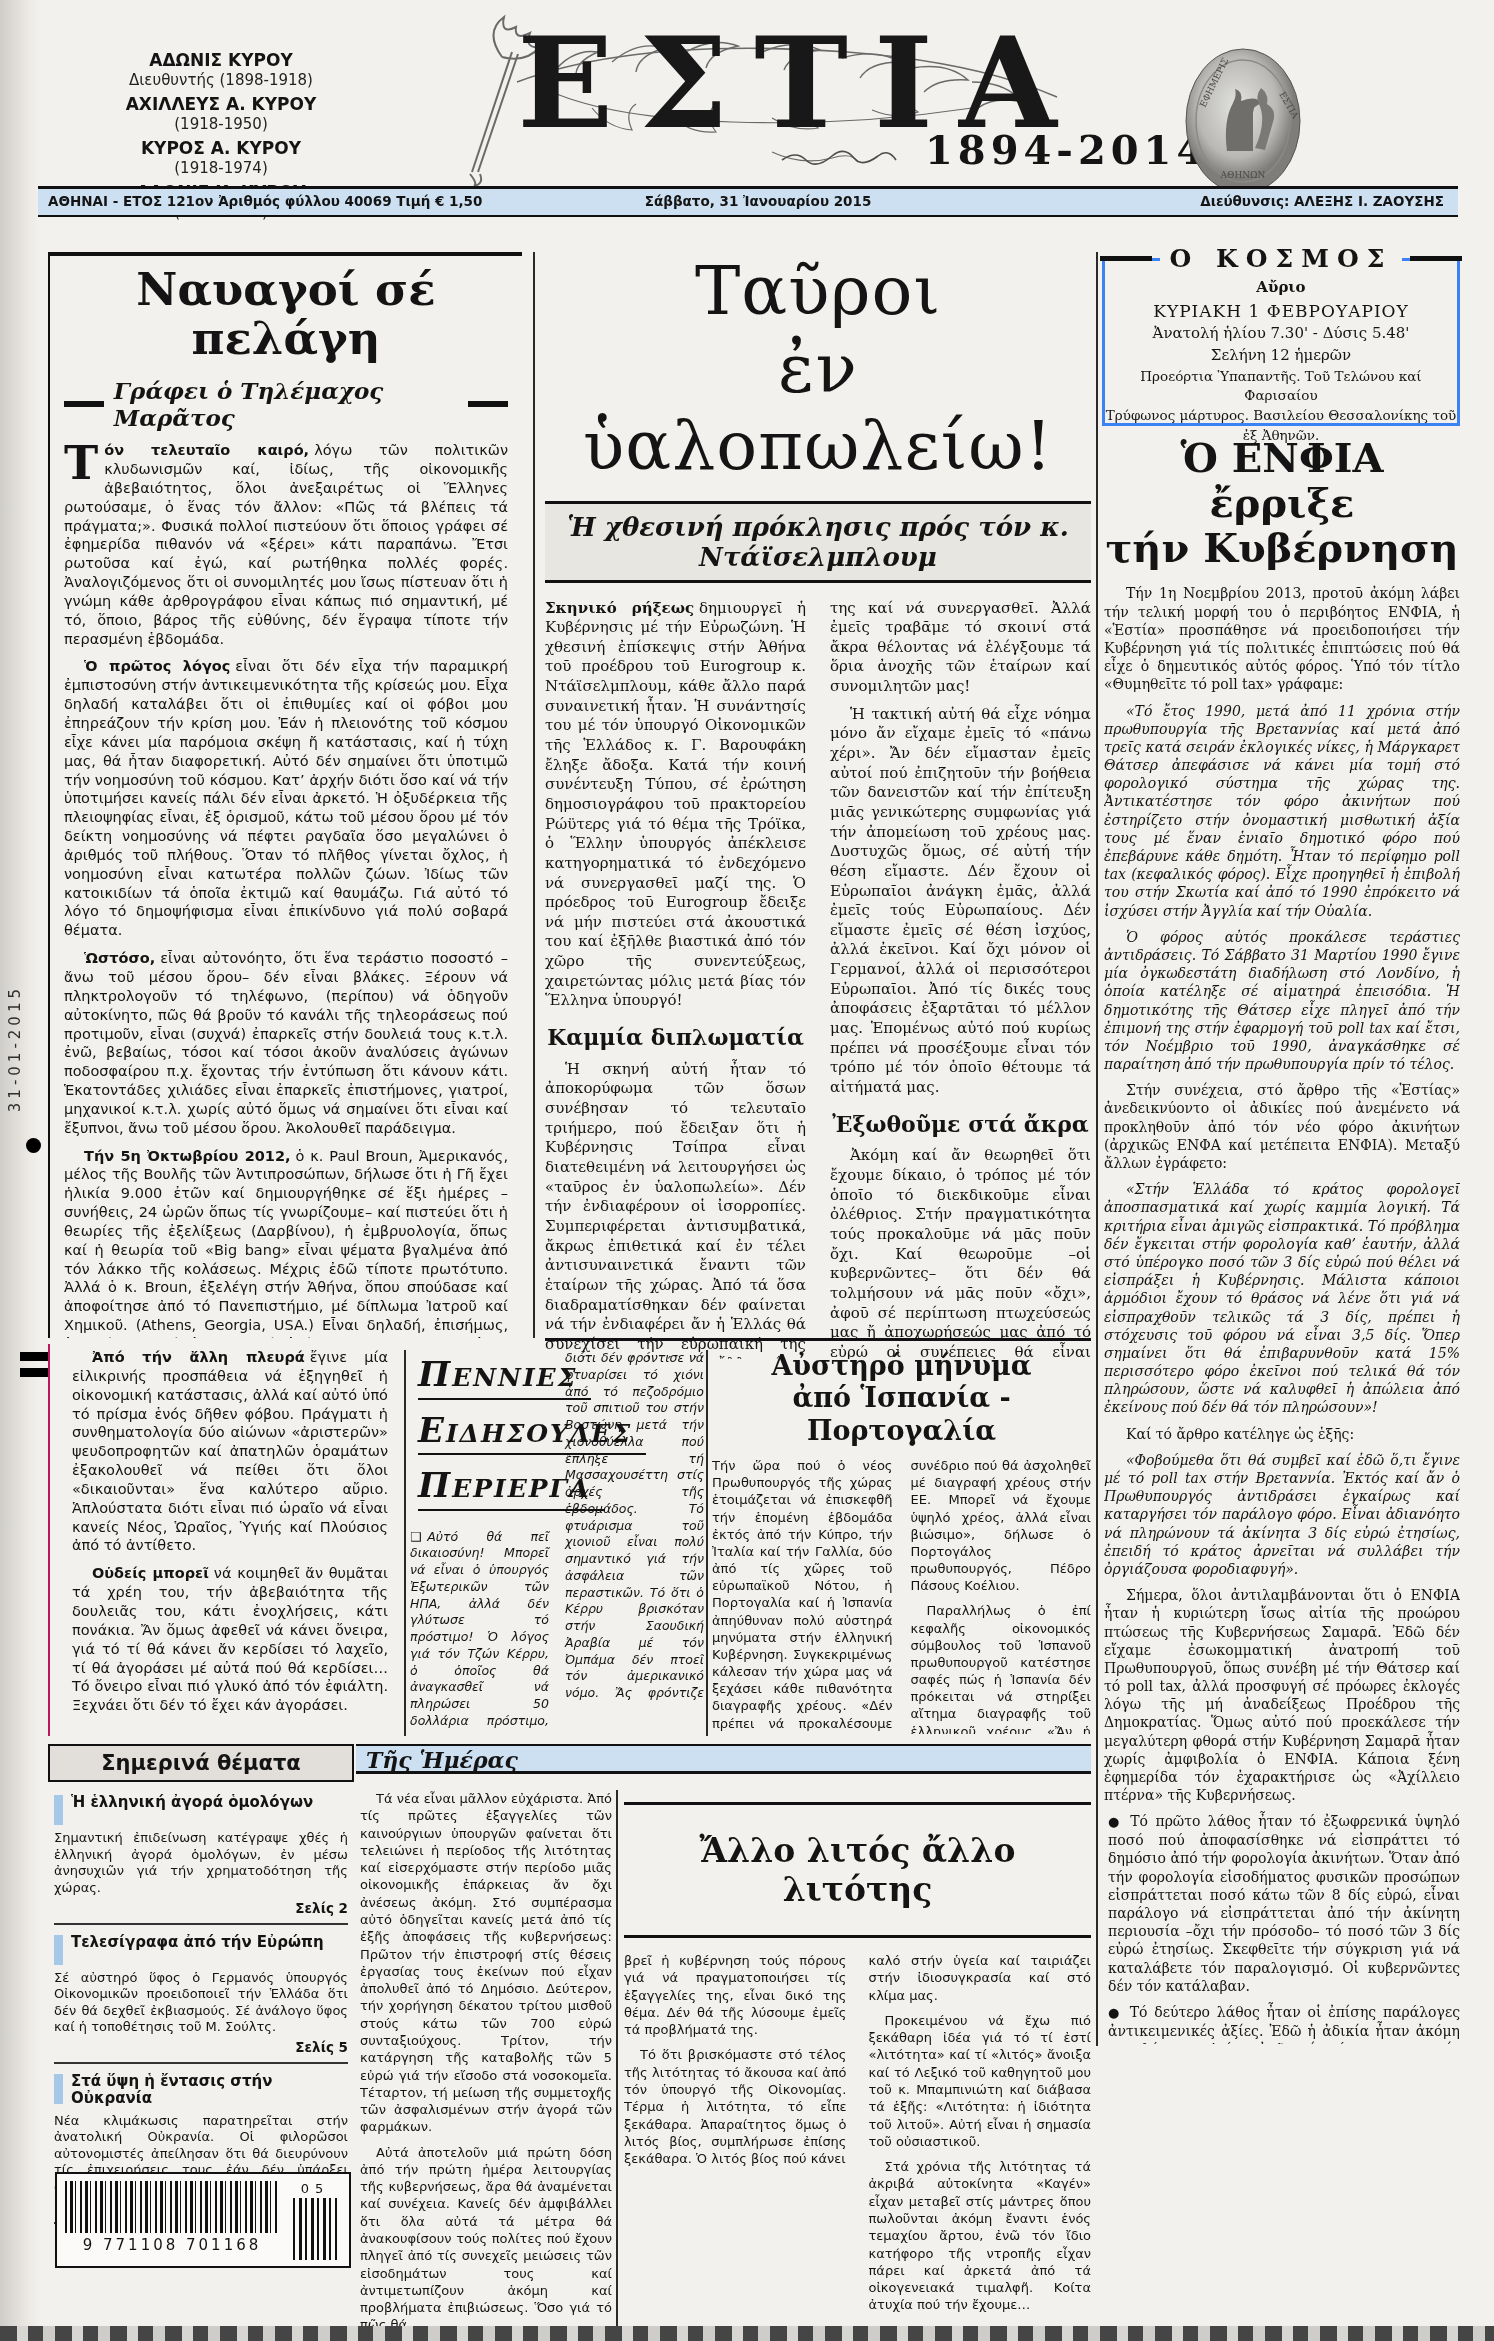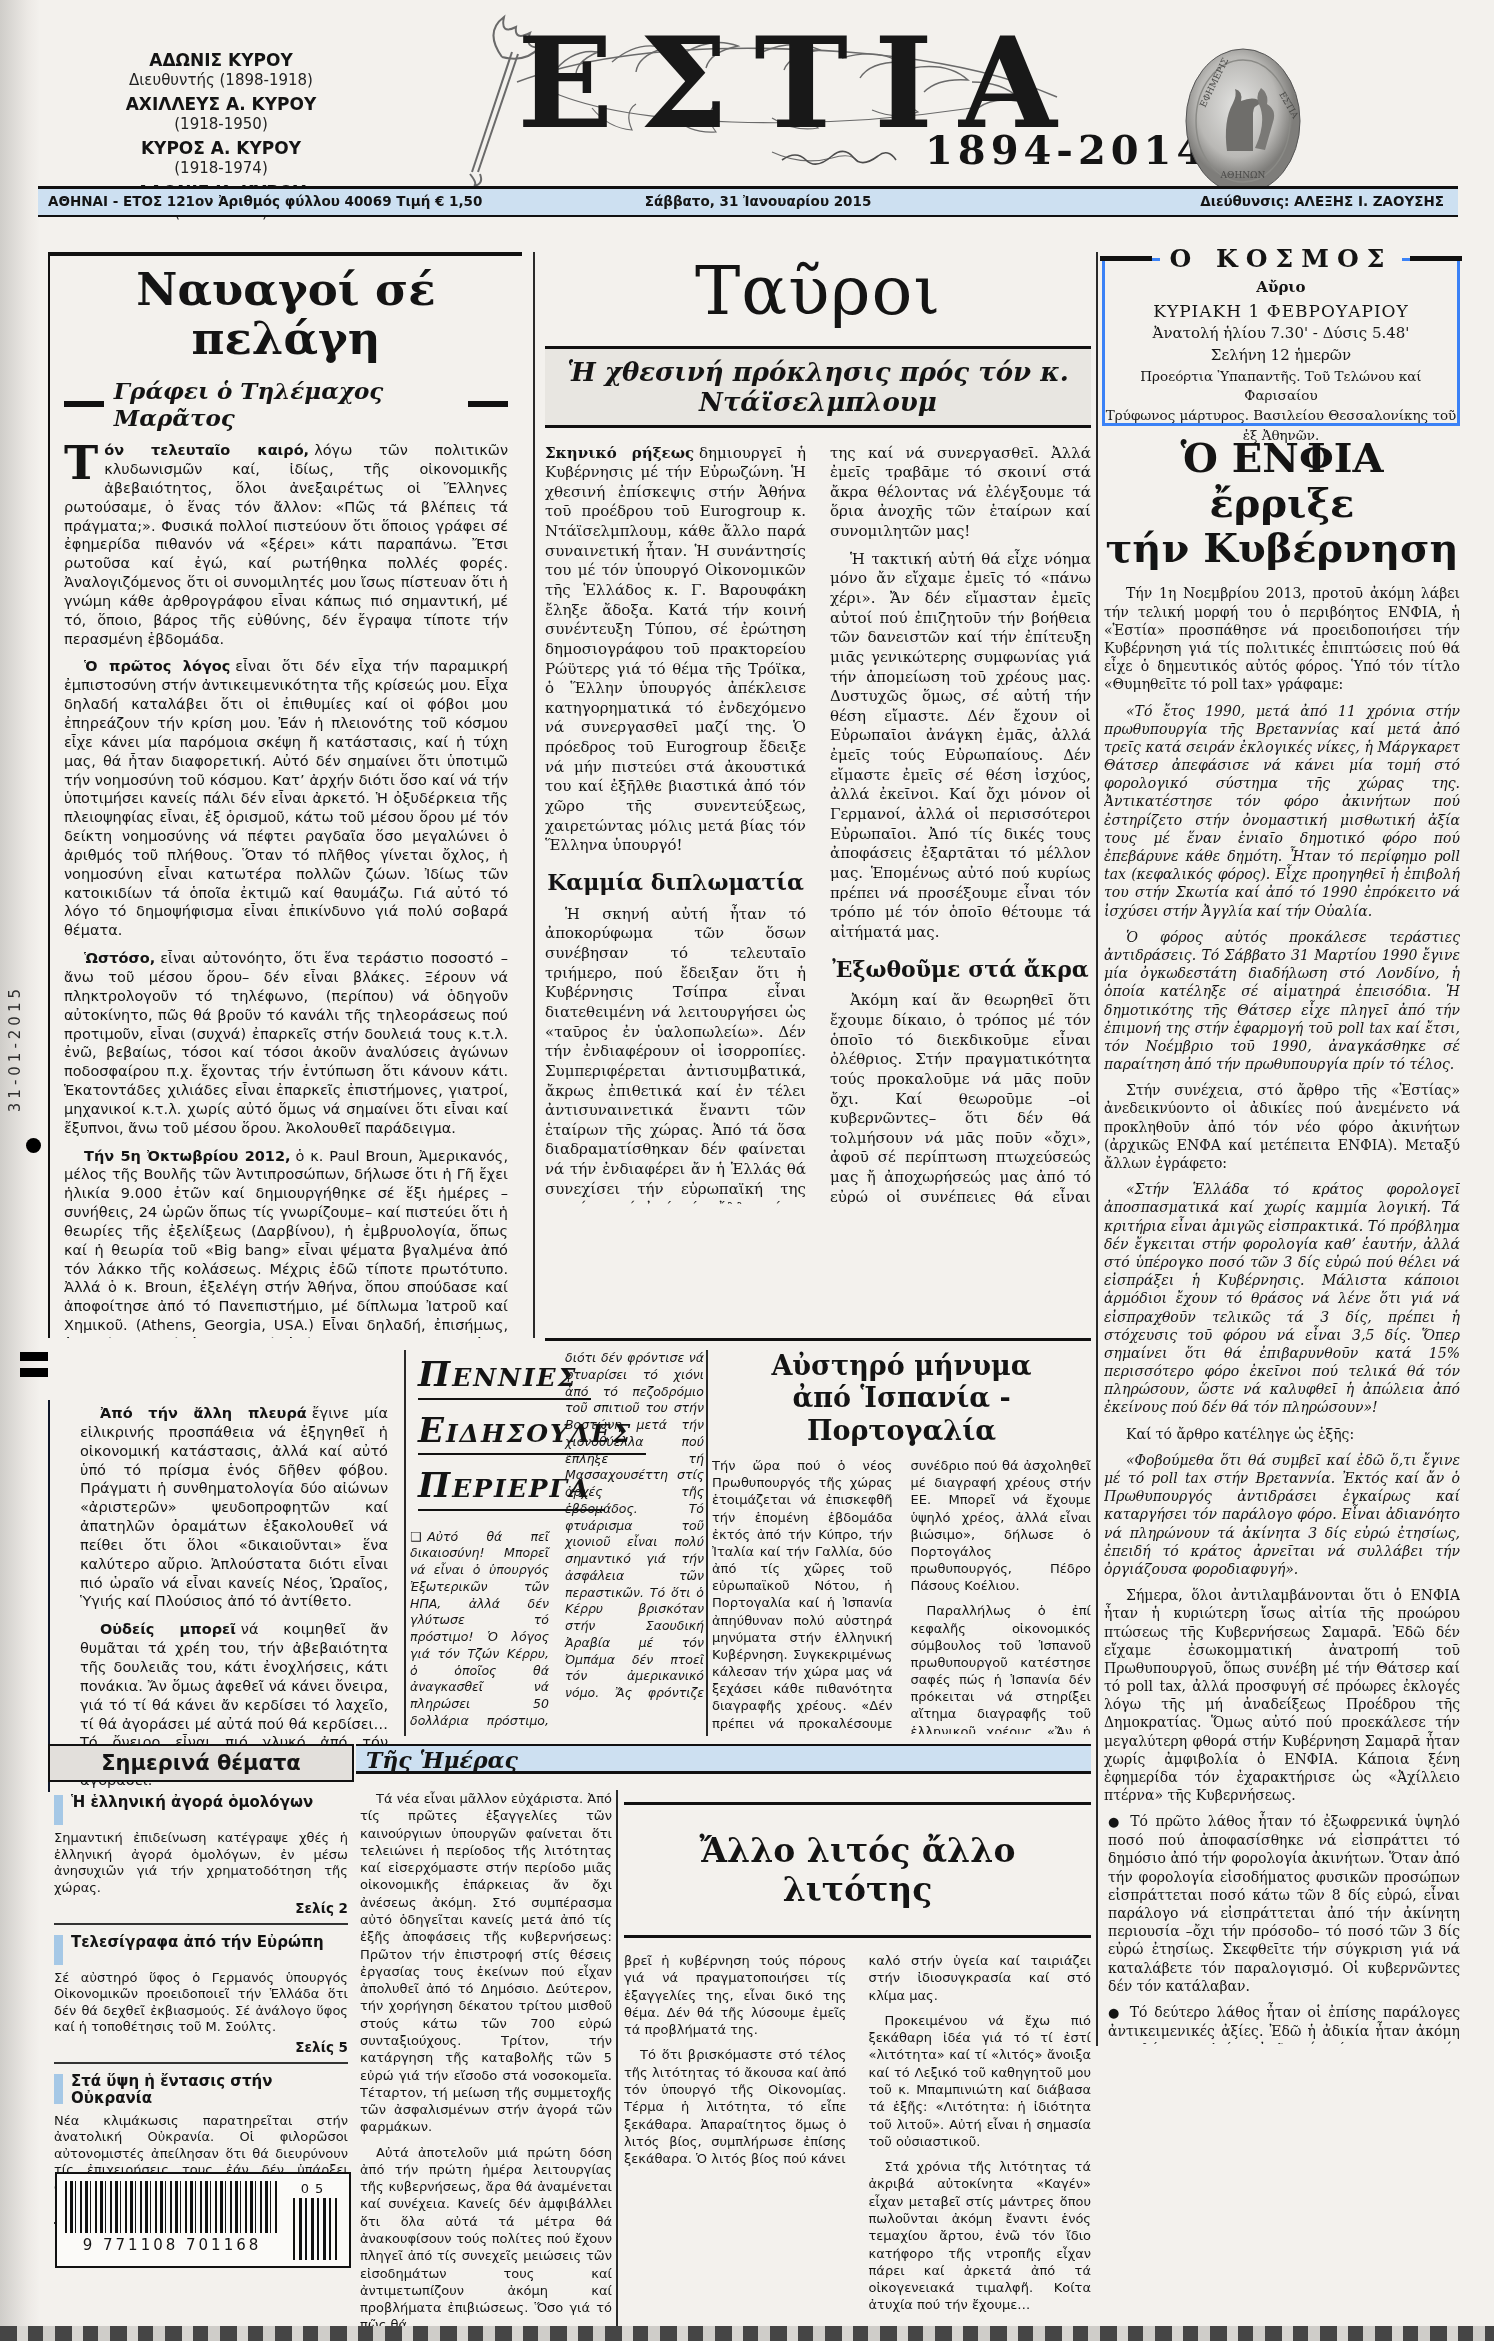--- a/index.html
+++ b/index.html
@@ -30,22 +30,22 @@
     border-left:2px solid #111;overflow:hidden;box-sizing:border-box;padding:10px 14px 0 14px;}
   .ed-headline{text-align:center;font-weight:bold;font-size:45px;line-height:1.08;}
   .ed-byline{display:flex;align-items:center;justify-content:center;gap:10px;margin:14px 0 10px 0;}
   .ed-byline .bar{width:46px;height:6px;background:#111;}
   .ed-byline .bl-text{font-style:italic;font-weight:bold;font-size:23px;}
   .ed-p{font-size:14.5px;line-height:1.30;text-align:justify;margin:0 0 9px 0;text-indent:20px;}
   .ed-p.first{text-indent:0;}
   .lead{font-weight:bold;margin-right:5px;}
   .dropcap{float:left;font-size:46px;line-height:.85;font-weight:bold;margin:3px 6px 0 0;
     font-family:"DejaVu Serif",serif;}
-  #ed-col2{left:48px;top:1400px;width:350px;height:392px;overflow:hidden;border-left:2px solid #0f172a;
-    box-sizing:border-box;padding:4px 10px 0 30px;}
+  #ed-col2{left:48px;top:1344px;width:350px;height:392px;overflow:hidden;border-left:2px solid #be185d;
+    box-sizing:border-box;padding:4px 10px 0 22px;}
   
   #main-art{left:545px;top:252px;width:546px;}
   .ma-headline{text-align:center;font-weight:normal;font-size:68px;line-height:1.14;letter-spacing:1px;}
   .ma-subbar{margin-top:16px;border-top:3px solid #111;border-bottom:3px solid #111;background:#e8e6e1;
     text-align:center;font-style:italic;font-weight:bold;font-size:26px;padding:8px 0;}
   .ma-cols{display:flex;gap:24px;margin-top:16px;height:760px;overflow:hidden;}
   .ma-col{flex:1;font-size:15px;line-height:1.31;text-align:justify;}
   .ma-col p{margin:0 0 8px 0;text-indent:20px;}
   .ma-col p.nofirst{text-indent:0;}
   .ma-sub{text-align:center;font-weight:bold;font-size:22px;margin:12px 0 8px 0;}
@@ -225,20 +225,21 @@
 
   </div>
   <div id="ed-col2" class="abs sans">
     <p class="ed-p"><b class="lead">Ἀπό τήν ἄλλη πλευρά</b><span>ἔγινε μία εἰλικρινής προσπάθεια νά ἐξηγηθεῖ ἡ οἰκονομική κατάστασις, ἀλλά καί αὐτό ὑπό τό πρίσμα ἑνός δῆθεν φόβου. Πράγματι ἡ συνθηματολογία δύο αἰώνων «ἀριστερῶν» ψευδοπροφητῶν καί ἀπατηλῶν ὁραμάτων ἐξακολουθεῖ νά πείθει ὅτι ὅλοι «δικαιοῦνται» ἕνα καλύτερο αὔριο. Ἁπλούστατα διότι εἶναι πιό ὡραῖο νά εἶναι κανείς Νέος, Ὡραῖος, Ὑγιής καί Πλούσιος ἀπό τό ἀντίθετο.</span></p>
     <p class="ed-p"><b class="lead">Οὐδείς μπορεῖ</b><span>νά κοιμηθεῖ ἄν θυμᾶται τά χρέη του, τήν ἀβεβαιότητα τῆς δουλειᾶς του, κάτι ἐνοχλήσεις, κάτι πονάκια. Ἄν ὅμως ἀφεθεῖ νά κάνει ὄνειρα, γιά τό τί θά κάνει ἄν κερδίσει τό λαχεῖο, τί θά ἀγοράσει μέ αὐτά πού θά κερδίσει… Τό ὄνειρο εἶναι πιό γλυκό ἀπό τόν ἐφιάλτη. Ξεχνάει ὅτι δέν τό ἔχει κάν ἀγοράσει.</span></p>
   </div>
 
   <div id="main-art" class="abs serif">
     <div class="ma-headline">
       <div>Ταῦροι</div>
+      <div>ἐν ὑαλοπωλείω!</div>
     </div>
     <div class="ma-subbar">Ἡ χθεσινή πρόκλησις πρός τόν κ. Ντάϊσελμπλουμ</div>
     <div class="ma-cols">
       <div class="ma-col">
         <p class="nofirst"><b class="lead">Σκηνικό ρήξεως</b><span>δημιουργεῖ ἡ Κυβέρνησις μέ τήν Εὐρωζώνη. Ἡ χθεσινή ἐπίσκεψις στήν Ἀθήνα τοῦ προέδρου τοῦ Eurogroup κ. Ντάϊσελμπλουμ, κάθε ἄλλο παρά συναινετική ἦταν. Ἡ συνάντησίς του μέ τόν ὑπουργό Οἰκονομικῶν τῆς Ἑλλάδος κ. Γ. Βαρουφάκη ἔληξε ἄδοξα. Κατά τήν κοινή συνέντευξη Τύπου, σέ ἐρώτηση δημοσιογράφου τοῦ πρακτορείου Ρώϋτερς γιά τό θέμα τῆς Τρόϊκα, ὁ Ἕλλην ὑπουργός ἀπέκλεισε κατηγορηματικά τό ἐνδεχόμενο νά συνεργασθεῖ μαζί της. Ὁ πρόεδρος τοῦ Eurogroup ἔδειξε νά μήν πιστεύει στά ἀκουστικά του καί ἐξῆλθε βιαστικά ἀπό τόν χῶρο τῆς συνεντεύξεως, χαιρετώντας μόλις μετά βίας τόν Ἕλληνα ὑπουργό!</span></p>
         <div class="ma-sub">Καμμία διπλωματία</div>
         <p>Ἡ σκηνή αὐτή ἦταν τό ἀποκορύφωμα τῶν ὅσων συνέβησαν τό τελευταῖο τριήμερο, πού ἔδειξαν ὅτι ἡ Κυβέρνησις Τσίπρα εἶναι διατεθειμένη νά λειτουργήσει ὡς «ταῦρος ἐν ὑαλοπωλείω». Δέν τήν ἐνδιαφέρουν οἱ ἰσορροπίες. Συμπεριφέρεται ἀντισυμβατικά, ἄκρως ἐπιθετικά καί ἐν τέλει ἀντισυναινετικά ἔναντι τῶν ἑταίρων τῆς χώρας. Ἀπό τά ὅσα διαδραματίσθηκαν δέν φαίνεται νά τήν ἐνδιαφέρει ἄν ἡ Ἑλλάς θά συνεχίσει τήν εὐρωπαϊκή της πορεία, καί ἀπό τήν ἄλλη κάνει τά πάντα γιά νά προκαλέσει τούς ἑταίρους μας. Κάτι ἀνάλογο συνέβη καί μέ τό θέμα τῶν εὐρωπαϊκῶν κυρώσεων κατά τῆς Ρωσίας. Ἡ Ἑλληνική πλευρά δημιούργησε μεῖζον ζήτημα γιά τόν τρόπο μέ τόν ὁποῖο εἶχε ἐκδοθεῖ τό εὐρωπαϊκό ἀνακοινωθέν (ἐρήμην τῆς Ἑλλάδος), γεγονός πού ἐπίσης δημιούργησε τήν ἐντύπωση στούς ξένους ὅτι ἡ νέα ἑλληνική Κυβέρνησις κάνει τά πάντα γιά νά προκαλέσει ρήξη.</p>
 
       </div>
       <div class="ma-col">

